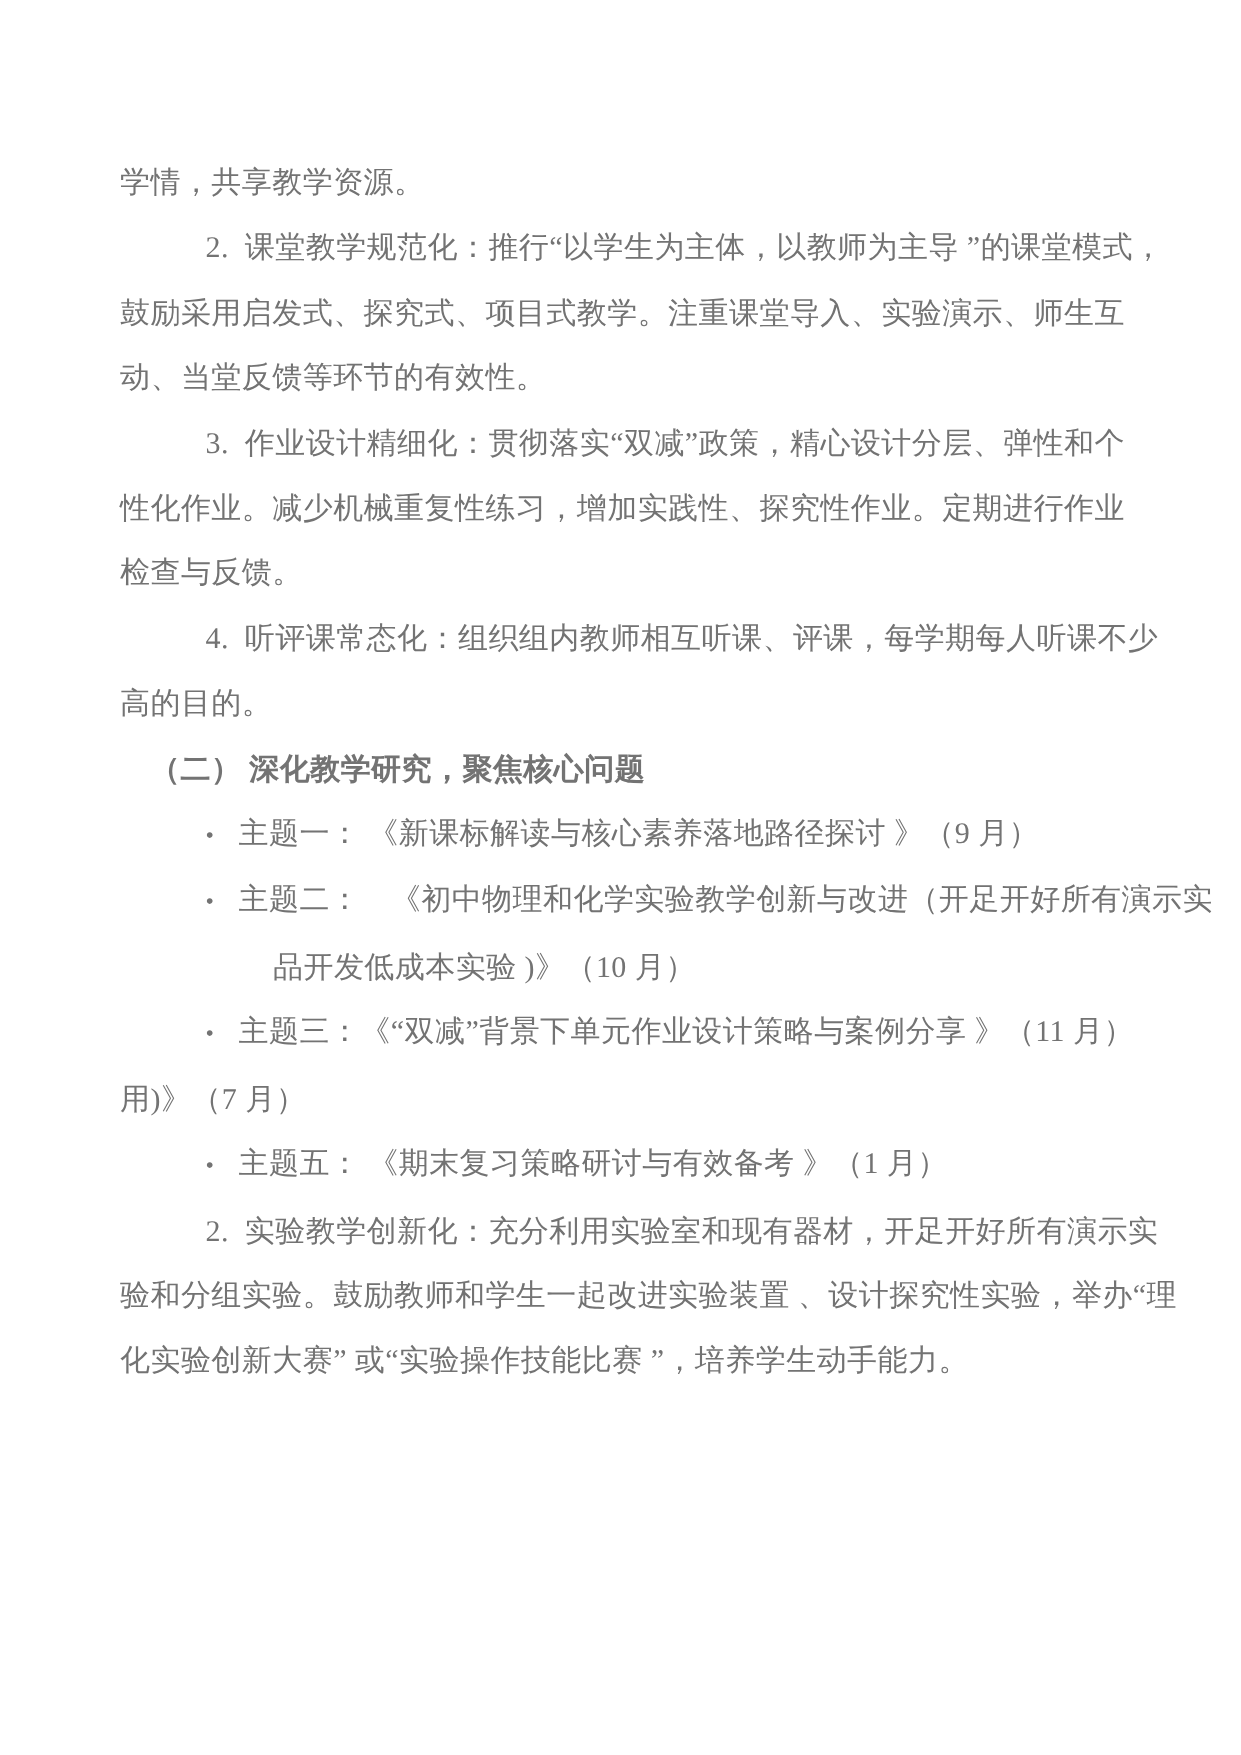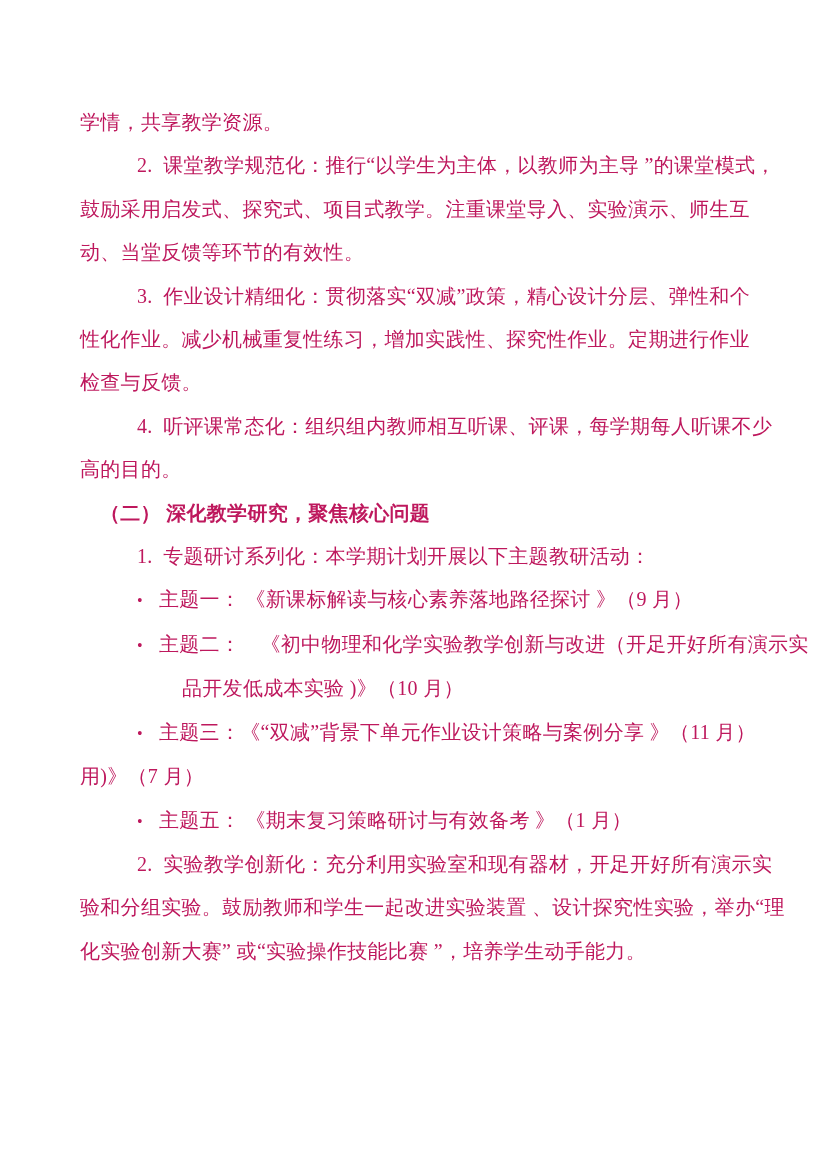--- a/index.html
+++ b/index.html
@@ -18,21 +18,21 @@
     position: absolute;
     top: 101px;
     left: 80px;
     width: 668px;
   }
   .line {
     font-size: 20px;
     line-height: 43.4px;
     letter-spacing: 0.3px;
     white-space: pre;
-    color: #be185d;
+    color: #737373;
   }
   .flush        { padding-left: 0; }
   .indent       { padding-left: 57px; }
   .heading      { padding-left: 20px; font-weight: bold; }
   .bullet       { padding-left: 57px; }
   .bullet-tight { padding-left: 53px; }
   .bullet-cont  { padding-left: 102px; }
   .blt {
     display: inline-block;
     width: 22px;
@@ -48,21 +48,20 @@
     <div class="line flush">学情，共享教学资源。</div>
     <div class="line indent">2.  课堂教学规范化：推行“以学生为主体，以教师为主导 ”的课堂模式，</div>
     <div class="line flush">鼓励采用启发式、探究式、项目式教学。注重课堂导入、实验演示、师生互</div>
     <div class="line flush">动、当堂反馈等环节的有效性。</div>
     <div class="line indent">3.  作业设计精细化：贯彻落实“双减”政策，精心设计分层、弹性和个</div>
     <div class="line flush">性化作业。减少机械重复性练习，增加实践性、探究性作业。定期进行作业</div>
     <div class="line flush">检查与反馈。</div>
     <div class="line indent">4.  听评课常态化：组织组内教师相互听课、评课，每学期每人听课不少</div>
     <div class="line flush">高的目的。</div>
     <div class="line heading">（二） 深化教学研究，聚焦核心问题</div>
-    <div class="line indent">1.  专题研讨系列化：本学期计划开展以下主题教研活动：</div>
     <div class="line bullet"><span class="blt">•</span><span>主题一： 《新课标解读与核心素养落地路径探讨 》（9 月）</span></div>
     <div class="line bullet"><span class="blt">•</span><span>主题二：　《初中物理和化学实验教学创新与改进（开足开好所有演示实</span></div>
     <div class="line bullet-cont">品开发低成本实验 )》（10 月）</div>
     <div class="line bullet"><span class="blt">•</span><span>主题三：《“双减”背景下单元作业设计策略与案例分享 》（11 月）</span></div>
     <div class="line flush">用)》（7 月）</div>
     <div class="line bullet"><span class="blt">•</span><span>主题五： 《期末复习策略研讨与有效备考 》（1 月）</span></div>
     <div class="line indent">2.  实验教学创新化：充分利用实验室和现有器材，开足开好所有演示实</div>
     <div class="line flush">验和分组实验。鼓励教师和学生一起改进实验装置 、设计探究性实验，举办“理</div>
     <div class="line flush">化实验创新大赛” 或“实验操作技能比赛 ”，培养学生动手能力。</div>
   </div>

